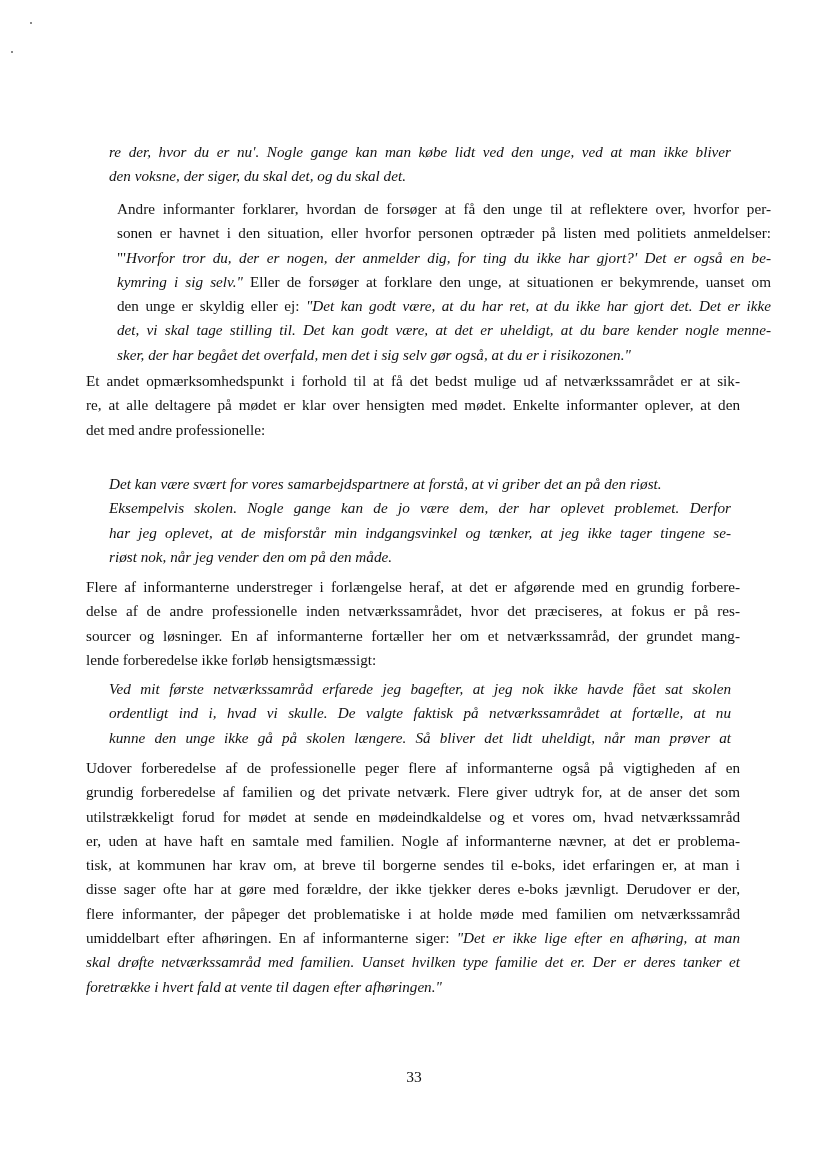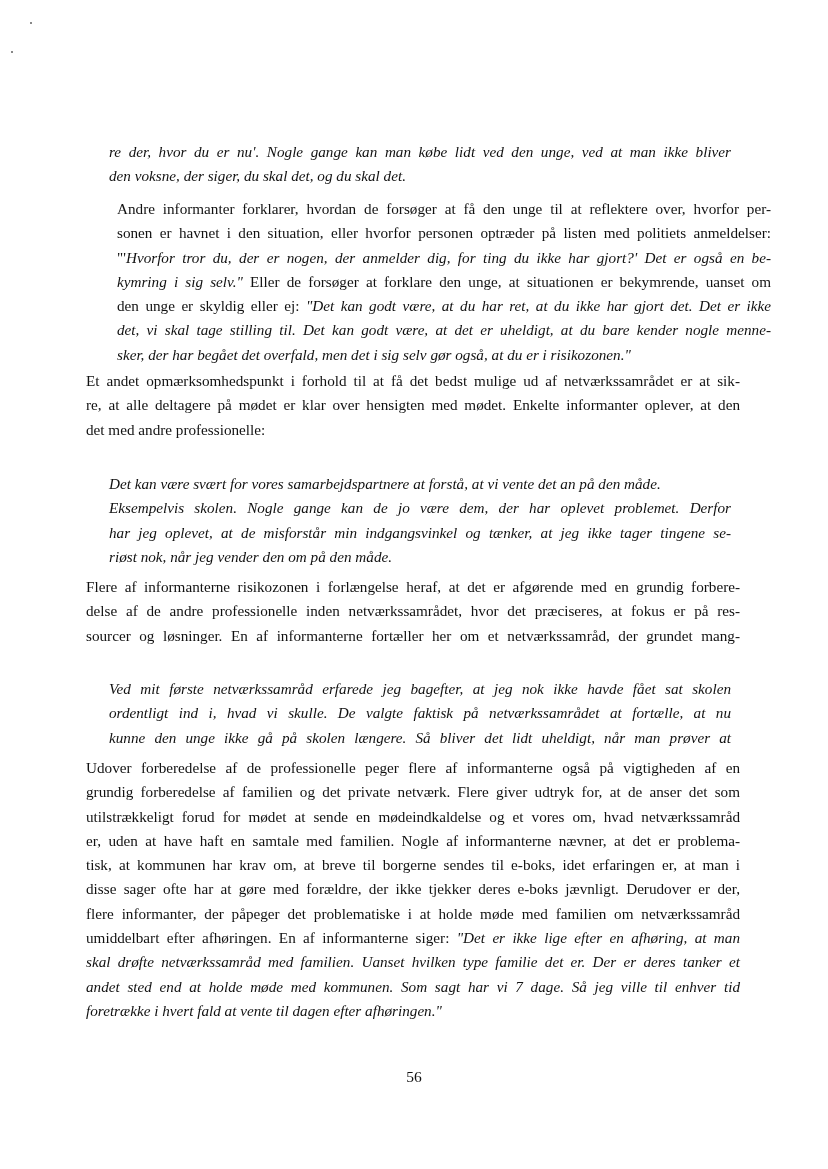--- a/index.html
+++ b/index.html
@@ -39,46 +39,46 @@
     <div class="line it">sker, der har begået det overfald, men det i sig selv gør også, at du er i risikozonen."</div>
   </div>
 
   <div class="block" style="top:369px;">
     <div class="line j">Et andet opmærksomhedspunkt i forhold til at få det bedst mulige ud af netværkssamrådet er at sik-</div>
     <div class="line j">re, at alle deltagere på mødet er klar over hensigten med mødet. Enkelte informanter oplever, at den</div>
     <div class="line">det med andre professionelle:</div>
   </div>
 
   <div class="block quote" style="top:472px;">
-    <div class="line">Det kan være svært for vores samarbejdspartnere at forstå, at vi vente det an på den måde.</div>
+    <div class="line">Det kan være svært for vores samarbejdspartnere at forstå, at vi griber det an på den riøst.</div>
     <div class="line j">Eksempelvis skolen. Nogle gange kan de jo være dem, der har oplevet problemet. Derfor</div>
     <div class="line j">har jeg oplevet, at de misforstår min indgangsvinkel og tænker, at jeg ikke tager tingene se-</div>
     <div class="line">riøst nok, når jeg vender den om på den måde.</div>
   </div>
 
   <div class="block" style="top:575px;">
-    <div class="line j">Flere af informanterne risikozonen i forlængelse heraf, at det er afgørende med en grundig forbere-</div>
+    <div class="line j">Flere af informanterne understreger i forlængelse heraf, at det er afgørende med en grundig forbere-</div>
     <div class="line j">delse af de andre professionelle inden netværkssamrådet, hvor det præciseres, at fokus er på res-</div>
     <div class="line j">sourcer og løsninger. En af informanterne fortæller her om et netværkssamråd, der grundet mang-</div>
+    <div class="line">lende forberedelse ikke forløb hensigtsmæssigt:</div>
   </div>
 
   <div class="block quote" style="top:677px;">
     <div class="line j">Ved mit første netværkssamråd erfarede jeg bagefter, at jeg nok ikke havde fået sat skolen</div>
     <div class="line j">ordentligt ind i, hvad vi skulle. De valgte faktisk på netværkssamrådet at fortælle, at nu</div>
     <div class="line j">kunne den unge ikke gå på skolen længere. Så bliver det lidt uheldigt, når man prøver at</div>
   </div>
 
   <div class="block" style="top:756px;">
     <div class="line j">Udover forberedelse af de professionelle peger flere af informanterne også på vigtigheden af en</div>
     <div class="line j">grundig forberedelse af familien og det private netværk. Flere giver udtryk for, at de anser det som</div>
     <div class="line j">utilstrækkeligt forud for mødet at sende en mødeindkaldelse og et vores om, hvad netværkssamråd</div>
     <div class="line j">er, uden at have haft en samtale med familien. Nogle af informanterne nævner, at det er problema-</div>
     <div class="line j">tisk, at kommunen har krav om, at breve til borgerne sendes til e-boks, idet erfaringen er, at man i</div>
     <div class="line j">disse sager ofte har at gøre med forældre, der ikke tjekker deres e-boks jævnligt. Derudover er der,</div>
     <div class="line j">flere informanter, der påpeger det problematiske i at holde møde med familien om netværkssamråd</div>
     <div class="line j"><span>umiddelbart efter afhøringen. En af informanterne siger: </span><span class="it">"Det er ikke lige efter en afhøring, at man</span></div>
     <div class="line j it">skal drøfte netværkssamråd med familien. Uanset hvilken type familie det er. Der er deres tanker et</div>
-    <div class="line j it">andet sted end at holde møde med kommunen. Som sagt har vi 7 dage. Så jeg ville til enhver tid</div>
     <div class="line it">foretrække i hvert fald at vente til dagen efter afhøringen."</div>
   </div>
 
-  <div class="pagenum">56</div>
+  <div class="pagenum">33</div>
 </div>
 
 </body></html>

